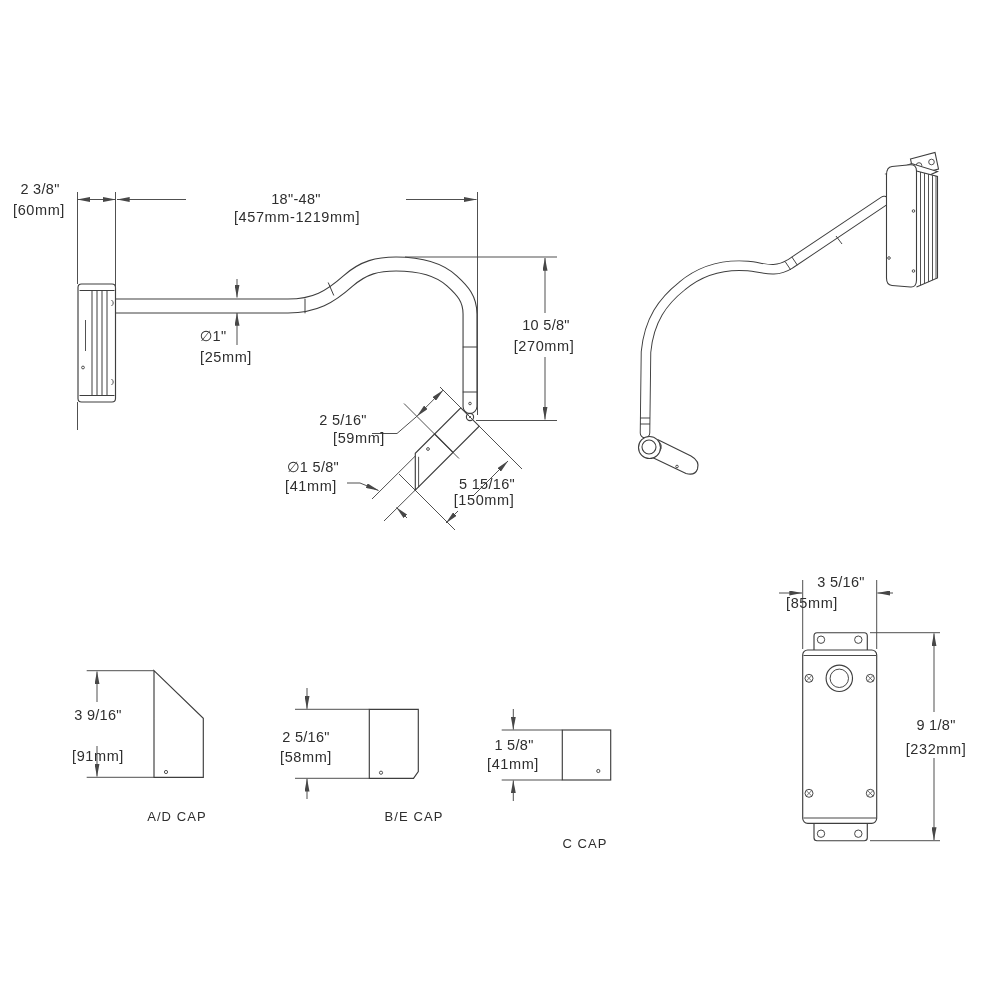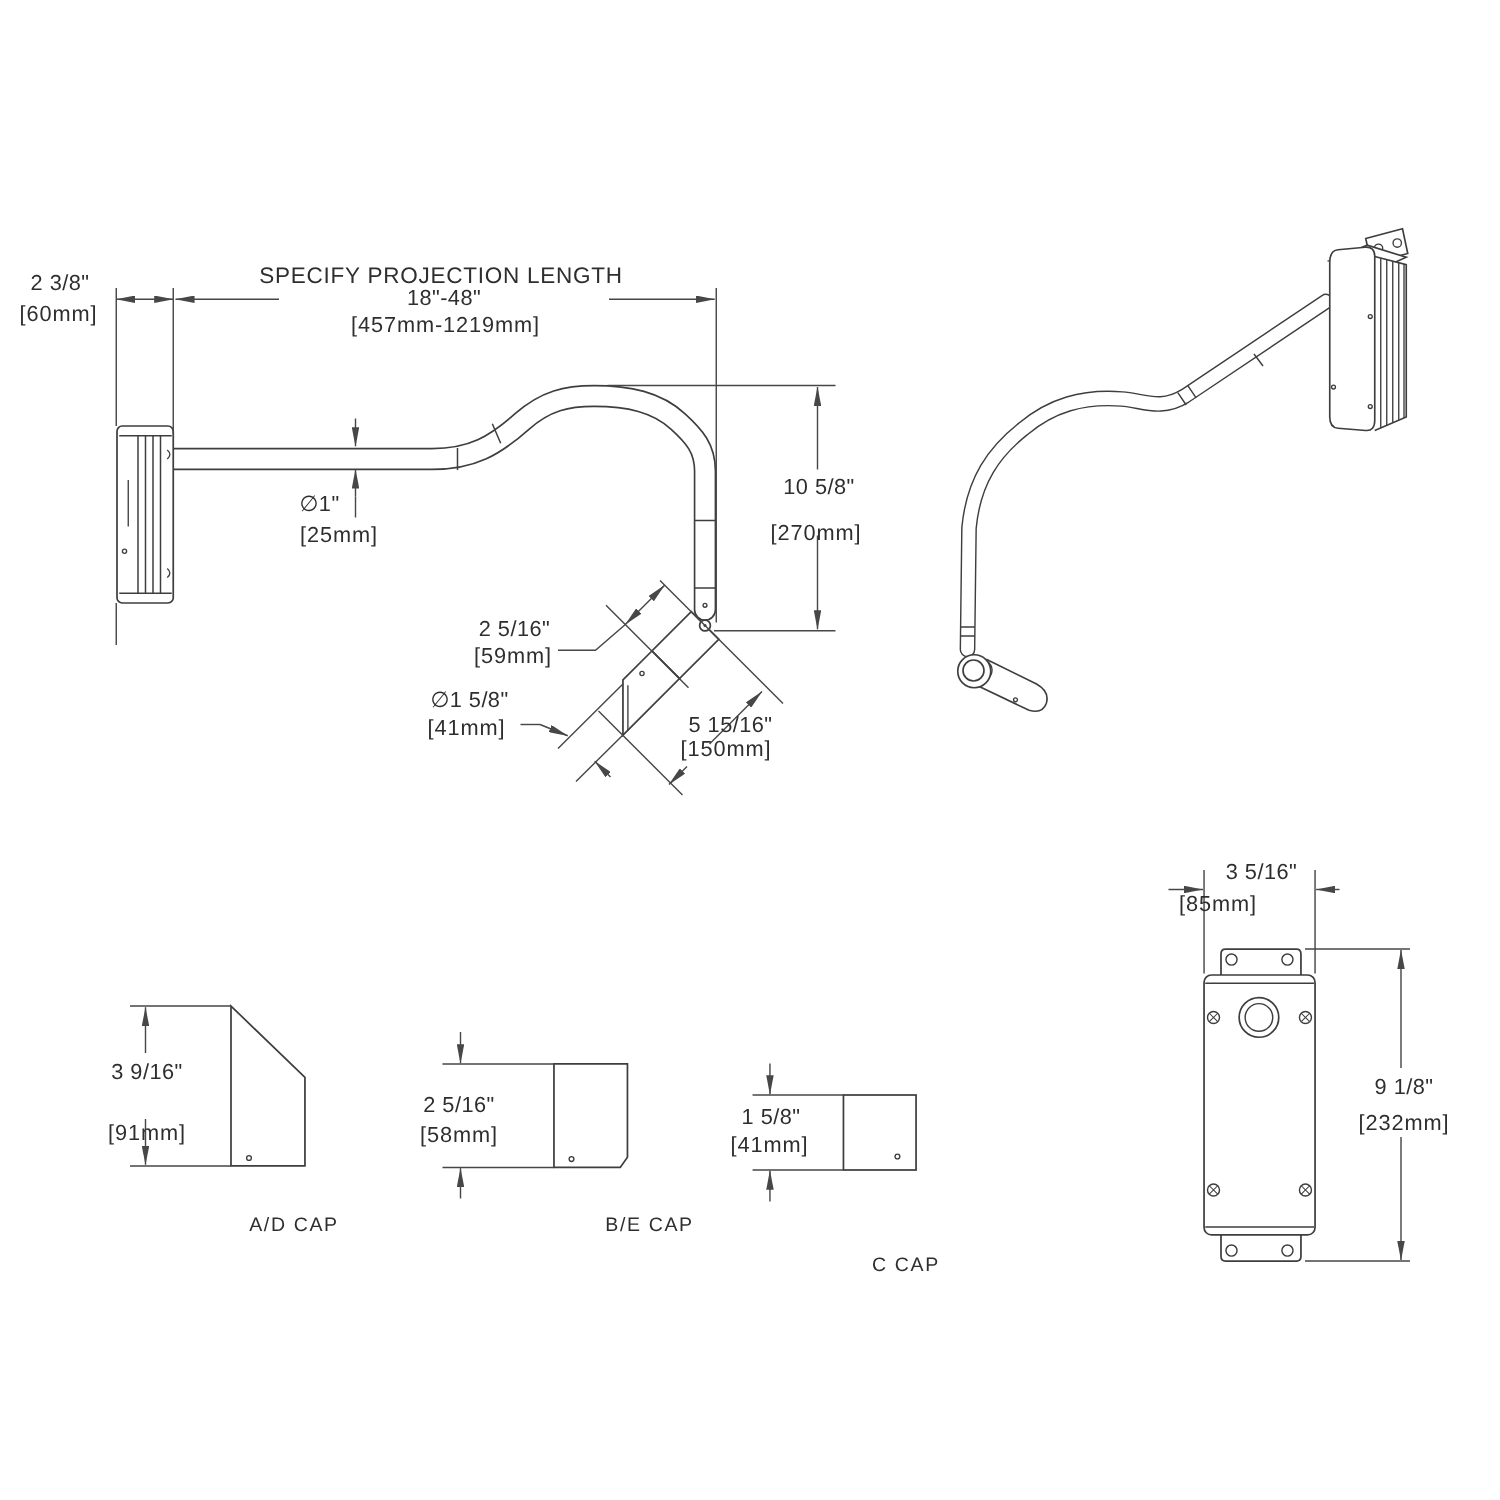--- a/index.html
+++ b/index.html
@@ -2,21 +2,21 @@
 <html><head>
 <meta charset="utf-8">
 <style>
   html,body{margin:0;padding:0;background:#fff;}
   #sheet{position:relative;width:1000px;height:1000px;background:#fff;overflow:hidden;
          font-family:"Liberation Sans",sans-serif;color:#2e2e2e;}
   #lines{position:absolute;left:0;top:0;}
   .txt{position:absolute;transform:translate(-50%,-50%);white-space:nowrap;
        font-size:14.5px;color:#2e2e2e;letter-spacing:.3px;}
   .title{font-size:15px;letter-spacing:.5px;}
-  .caplabel{font-size:13px;letter-spacing:1.1px;margin-left:19px;}
+  .caplabel{font-size:13px;letter-spacing:1.1px;}
   .mm{letter-spacing:.6px;}
 </style>
 </head>
 <body>
 
 <div id="sheet">
 
 <svg id="lines" width="1000" height="1000" viewBox="0 0 1000 1000">
   <defs>
     <marker id="ah" viewBox="0 0 13 5" refX="12.7" refY="2.5" markerWidth="13" markerHeight="5" orient="auto-start-reverse" markerUnits="userSpaceOnUse">
@@ -166,32 +166,31 @@
     <line x1="893" y1="593" x2="877.4" y2="593" marker-end="url(#ah)"></line>
     <path d="M870,632.7 L940,632.7 M870,840.7 L940,840.7"></path>
     <line x1="934" y1="712" x2="934" y2="633.4" marker-end="url(#ah)"></line>
     <line x1="934" y1="758" x2="934" y2="840" marker-end="url(#ah)"></line>
   </g>
 </svg>
 
   <div class="txt" style="left:40px;top:189px">2 3/8"</div>
   <div class="txt mm" style="left:39px;top:210px">[60mm]</div>
 
-  <div class="txt title" style="left:294px;top:184px">SPECIFY PROJECTION LENGTH</div>
   <div class="txt" style="left:296px;top:199px">18"-48"</div>
   <div class="txt mm" style="left:297px;top:217px">[457mm-1219mm]</div>
 
   <div class="txt" style="left:213px;top:336px">∅1"</div>
   <div class="txt mm" style="left:226px;top:357px">[25mm]</div>
 
   <div class="txt" style="left:546px;top:325px">10 5/8"</div>
-  <div class="txt mm" style="left:544px;top:356px">[270mm]</div>
+  <div class="txt mm" style="left:544px;top:346px">[270mm]</div>
 
   <div class="txt" style="left:343px;top:420px">2 5/16"</div>
-  <div class="txt mm" style="left:342px;top:438px">[59mm]</div>
+  <div class="txt mm" style="left:359px;top:438px">[59mm]</div>
 
   <div class="txt" style="left:313px;top:467px">∅1 5/8"</div>
   <div class="txt mm" style="left:311px;top:486px">[41mm]</div>
 
   <div class="txt" style="left:487px;top:484px">5 15/16"</div>
   <div class="txt mm" style="left:484px;top:500px">[150mm]</div>
 
   <div class="txt" style="left:98px;top:715px">3 9/16"</div>
   <div class="txt mm" style="left:98px;top:756px">[91mm]</div>
   <div class="txt caplabel" style="left:177px;top:816px">A/D CAP</div>

